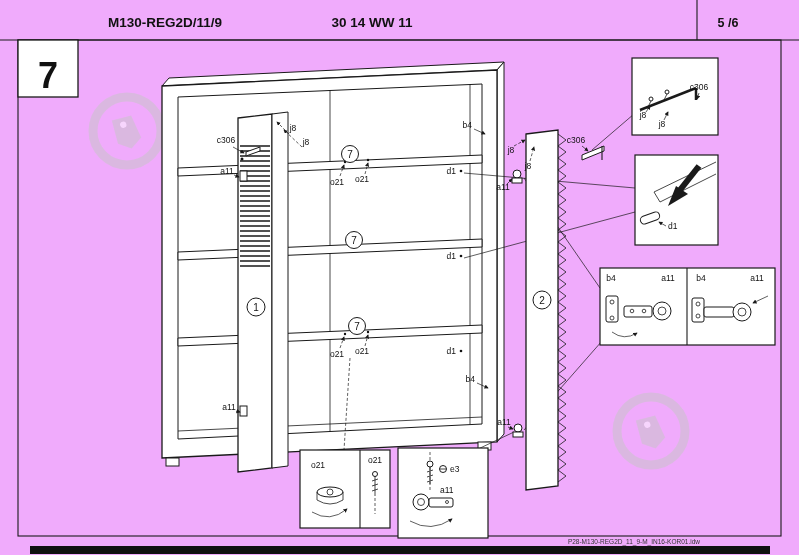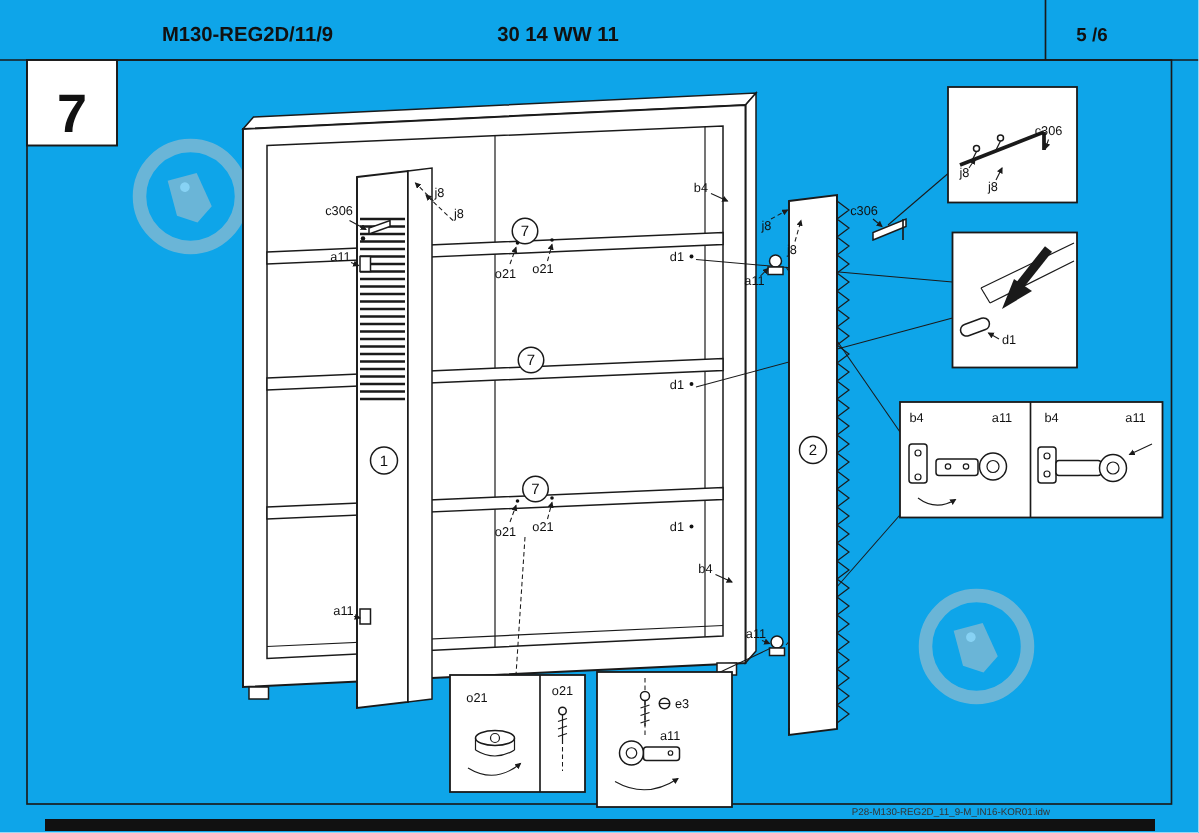--- a/index.html
+++ b/index.html
@@ -1,16 +1,16 @@
 <!DOCTYPE html>
 <html><head>
 <meta charset="utf-8">
 <style>
   html,body{margin:0;padding:0;background:#fff;}
-  .page{position:relative;width:799px;height:555px;background:#0ea5e9;overflow:hidden;
+  .page{position:relative;width:799px;height:555px;background:#f0abfc;overflow:hidden;
         font-family:"Liberation Sans",sans-serif;}
   .page svg{position:absolute;left:0;top:0;}
   svg text{font-family:"Liberation Sans",sans-serif;fill:#111;}
   .hdr{font-size:13.5px;font-weight:bold;}
   .pg{font-size:12.5px;font-weight:bold;}
   .step{font-size:36px;font-weight:bold;}
   .lbl{font-size:8.5px;}
   .num{font-size:10px;}
   .foot{font-size:6.5px;fill:#333;}
   .ln{stroke:#1a1a1a;stroke-width:1.1;fill:none;}

